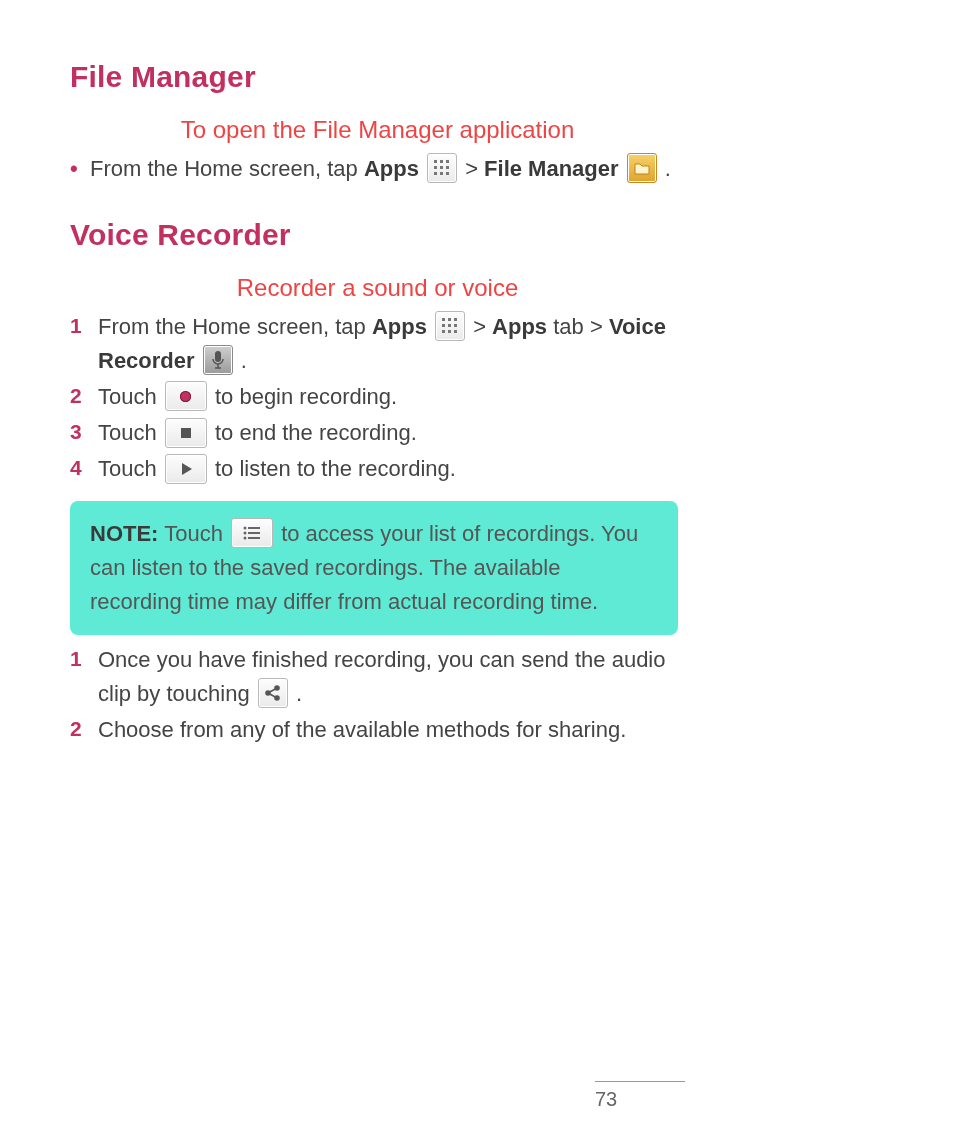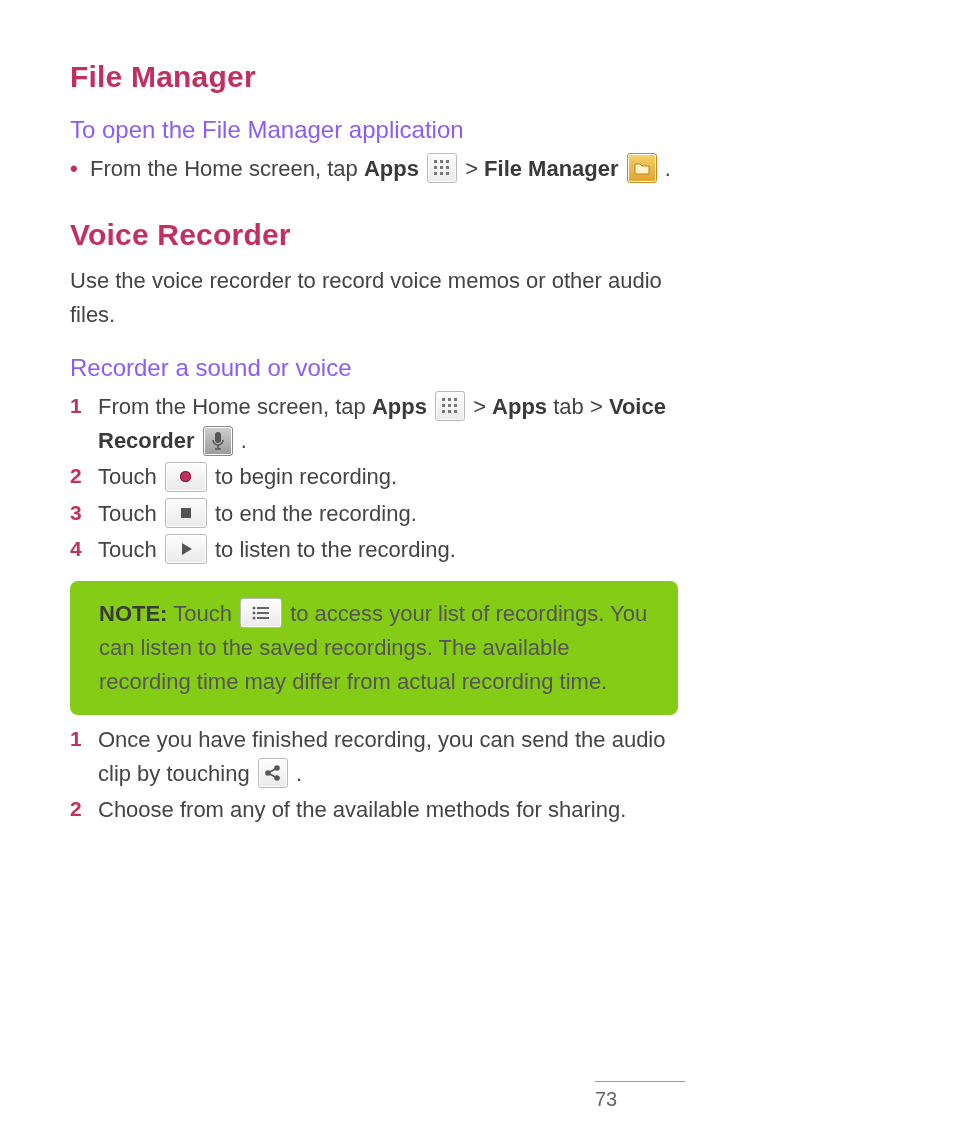--- a/index.html
+++ b/index.html
@@ -19,24 +19,25 @@
     position: relative;
   }
   h2.section {
     color: #c1305f;
     font-size: 30px;
     font-weight: 600;
     margin: 0 0 12px 0;
     letter-spacing: 0.2px;
   }
   h3.sub {
-    color: #8b5cf6;
+    color: #ef4444;
     font-size: 24px;
     font-weight: 400;
     margin: 22px 0 8px 0;
+    text-align: center;
   }
   p.body {
     font-size: 22px;
     line-height: 1.55;
     margin: 0 0 4px 0;
     font-weight: 300;
     color: #444;
   }
   .bullet-row, .num-row {
     display: flex;
@@ -107,23 +108,23 @@
     border-bottom: 6px solid transparent;
     margin-left: 2px;
   }
   .icon-rec-dot, .icon-stop, .icon-play {
     display: inline-flex;
   }
   .icon-wide {
     width: 40px;
   }
   .note-box {
-    background: #84cc16;
+    background: #5eead4;
     border-radius: 8px;
-    padding: 16px 29px;
+    padding: 16px 20px;
     margin: 14px 7px 8px 0;
     font-size: 22px;
     line-height: 1.55;
     color: #555;
     font-weight: 300;
   }
   .note-box .bold { color:#3a3a3a; }
   .spacer { height: 30px; }
   .footer {
     position: absolute;
@@ -179,21 +180,20 @@
             <path d="M2 5 h5 l2 2 h7 v8 h-14 z" fill="#fff3cc" stroke="#b8861b" stroke-width="1"></path>
           </svg>
       </span>
       <span> .</span>
     </div>
   </div>
 
   <div class="spacer"></div>
 
   <h2 class="section">Voice Recorder</h2>
-  <p class="body">Use the voice recorder to record voice memos or other audio files.</p>
 
   <h3 class="sub">Recorder a sound or voice</h3>
 
   <div class="num-row">
     <span class="num">1</span>
     <div class="flow">
       <span>From the Home screen, tap </span>
       <span class="bold">Apps</span>
       <span class="icon-box">
         <svg width="18" height="18" viewBox="0 0 18 18">

